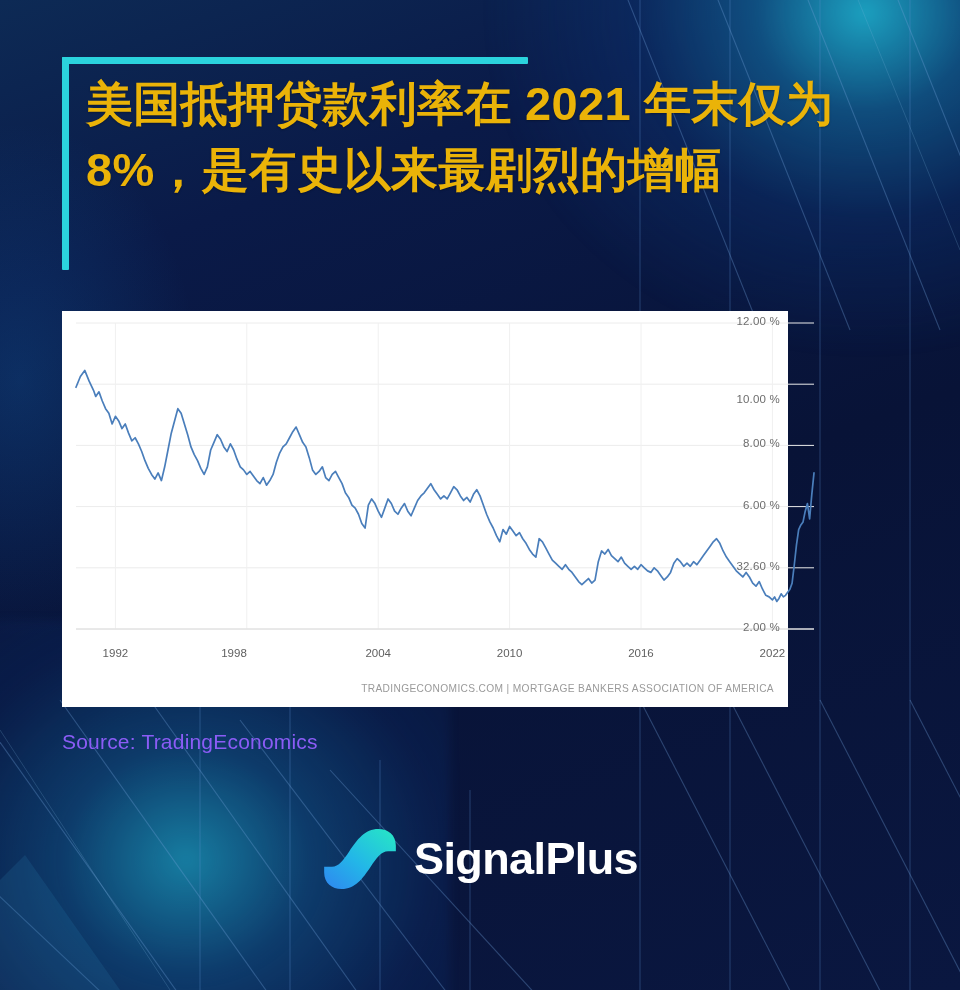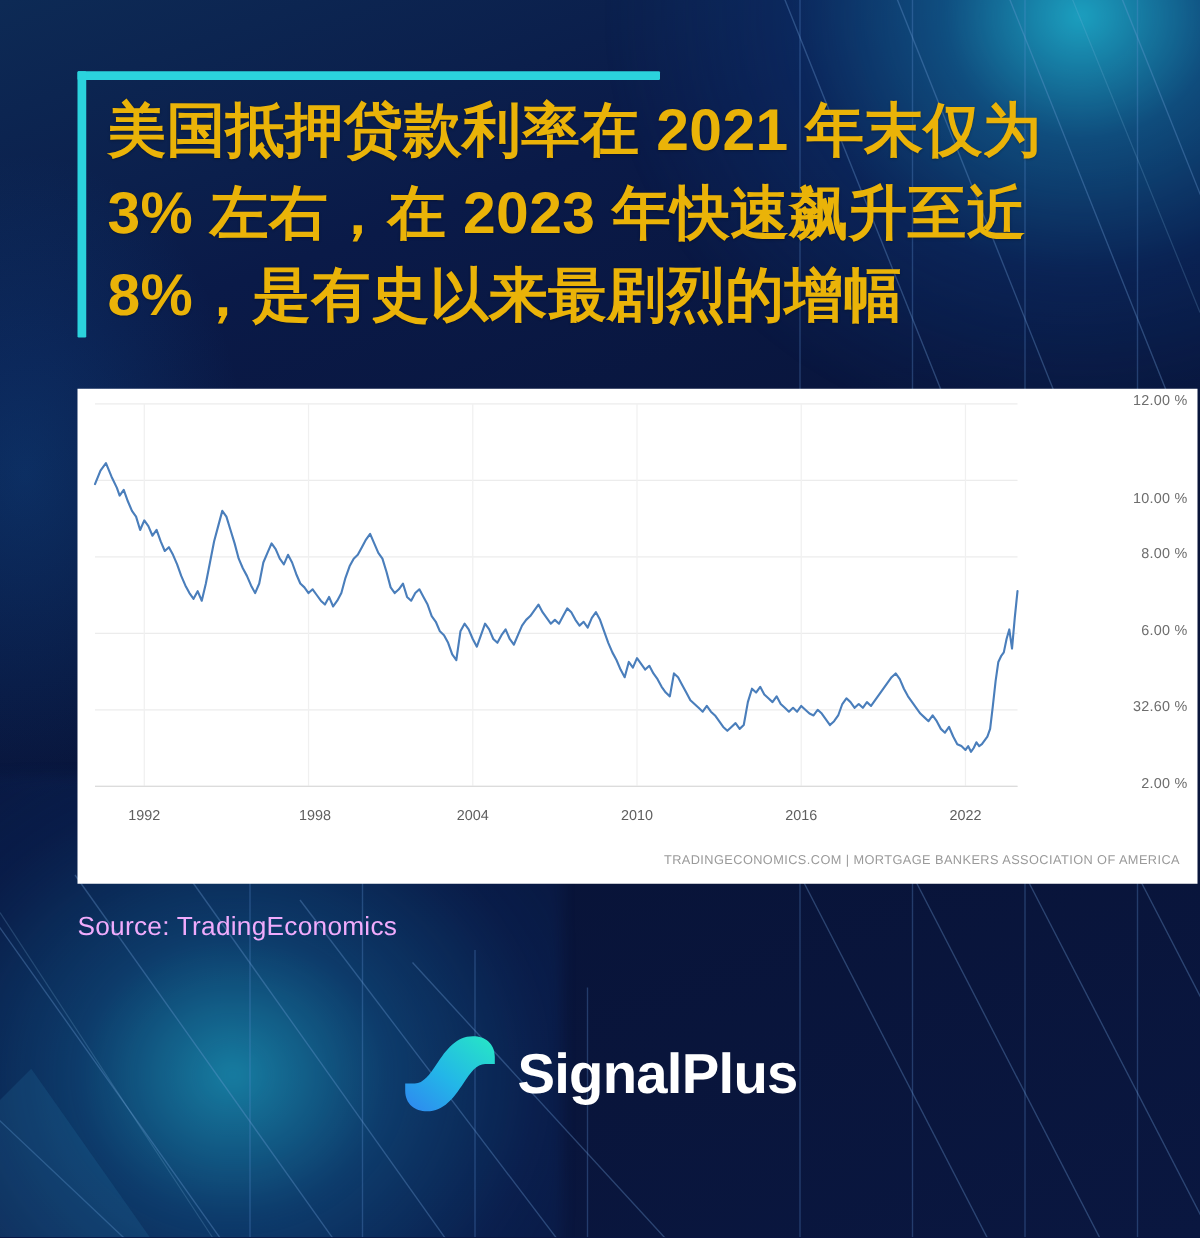--- a/index.html
+++ b/index.html
@@ -59,21 +59,21 @@
     font-size:47px;
     font-weight:700;
     line-height:66px;
     letter-spacing:0.3px;
     white-space:nowrap;
     text-shadow: 0 1px 2px rgba(0,0,0,0.28);
   }
 
   
   #chart-card {
-    position:absolute; left:62px; top:311px; width:896px; height:396px;
+    position:absolute; left:62px; top:311px; width:726px; height:396px;
     background:#ffffff;
   }
   .chart-inner { position:absolute; inset:0; }
   .chart-svg { position:absolute; left:0; top:0; width:838px; height:396px; }
   .ylab {
     position:absolute; right:8px;
     font-size:11.5px; color:#6d6d6d;
     font-family:"Liberation Sans", sans-serif;
     letter-spacing:0.2px; white-space:nowrap;
   }
@@ -83,21 +83,21 @@
     transform:translateX(-50%); white-space:nowrap;
   }
   .attribution {
     position:absolute; right:14px; bottom:13px;
     font-size:10.2px; color:#9a9a9a; letter-spacing:0.35px; white-space:nowrap;
   }
 
   
   #source-line {
     position:absolute; left:62px; top:730px;
-    color:#f0abfc; font-size:21px; letter-spacing:0.2px;
+    color:#8b5cf6; font-size:21px; letter-spacing:0.2px;
   }
 
   
   #logo-block {
     position:absolute; left:0; right:0; top:828px;
     display:flex; align-items:center; justify-content:center; gap:16px;
   }
   .logo-mark { width:76px; height:62px; display:block; }
   .logo-word { color:#ffffff; font-size:45px; font-weight:700; letter-spacing:-0.6px; }
 </style>
@@ -142,21 +142,20 @@
     </g>
     <polygon points="0,880 0,990 120,990 25,855" fill="#2f86b8" opacity="0.17"></polygon>
   </svg>
 </div>
 
 <div id="headline-block">
   <div class="accent-top"></div>
   <div class="accent-left"></div>
   <div class="headline-lines">
     <div class="hl-line">美国抵押贷款利率在 2021 年末仅为</div>
-    <div class="hl-line">3% 左右，在 2023 年快速飙升至近</div>
     <div class="hl-line">8%，是有史以来最剧烈的增幅</div>
   </div>
 </div>
 
 <div id="chart-card">
   <div class="chart-inner">
     <svg class="chart-svg" id="chart-svg" viewBox="0 0 838 396" preserveAspectRatio="none">
         <line x1="14" y1="12.00" x2="752" y2="12.00" stroke="#ececec" stroke-width="1"></line>
         <line x1="14" y1="73.20" x2="752" y2="73.20" stroke="#ececec" stroke-width="1"></line>
         <line x1="14" y1="134.40" x2="752" y2="134.40" stroke="#ececec" stroke-width="1"></line>
@@ -175,21 +174,21 @@
     <div id="ytick-layer">
         <div class="ylab" style="top: 4px;">12.00 %</div>
         <div class="ylab" style="top: 65.2px; margin-top: 17px;">10.00 %</div>
         <div class="ylab" style="top: 126.4px;">8.00 %</div>
         <div class="ylab" style="top: 187.6px;">6.00 %</div>
         <div class="ylab" style="top: 248.8px;">32.60 %</div>
         <div class="ylab" style="top: 310px;">2.00 %</div>
       </div>
     <div id="xtick-layer">
         <div class="xlab" style="left: 53.4184px;">1992</div>
-        <div class="xlab" style="left: 190px;">1998</div>
+        <div class="xlab" style="left: 172px;">1998</div>
         <div class="xlab" style="left: 316.208px;">2004</div>
         <div class="xlab" style="left: 447.602px;">2010</div>
         <div class="xlab" style="left: 578.997px;">2016</div>
         <div class="xlab" style="left: 710.392px;">2022</div>
       </div>
   </div>
   <div class="attribution">TRADINGECONOMICS.COM | MORTGAGE BANKERS ASSOCIATION OF AMERICA</div>
 </div>
 
 <div id="source-line">Source: TradingEconomics</div>

